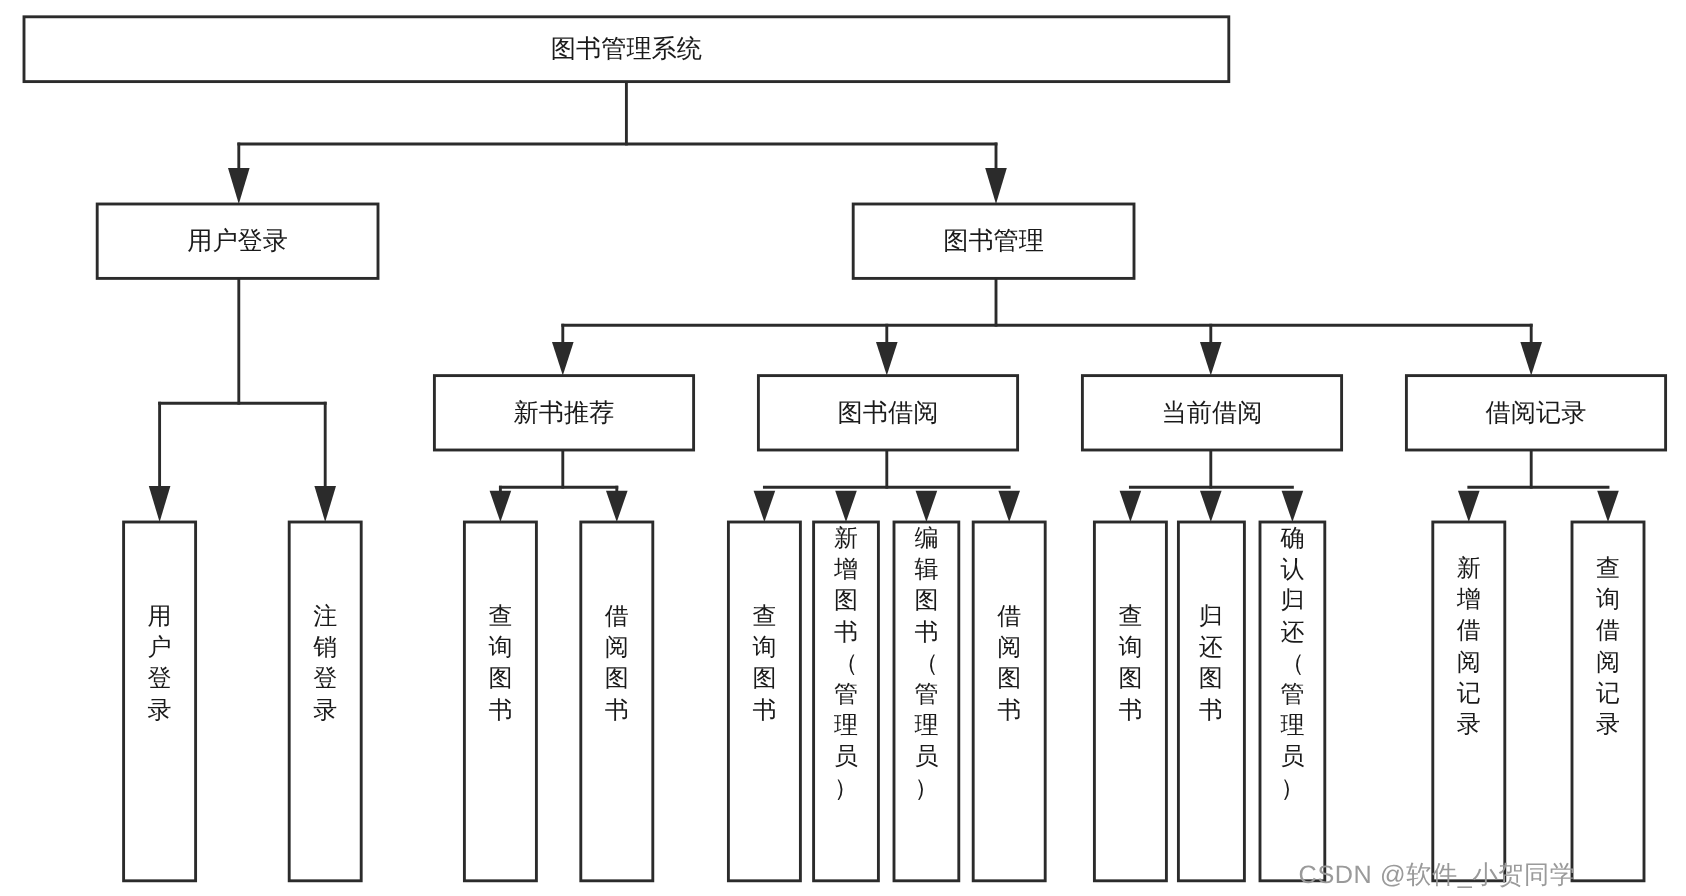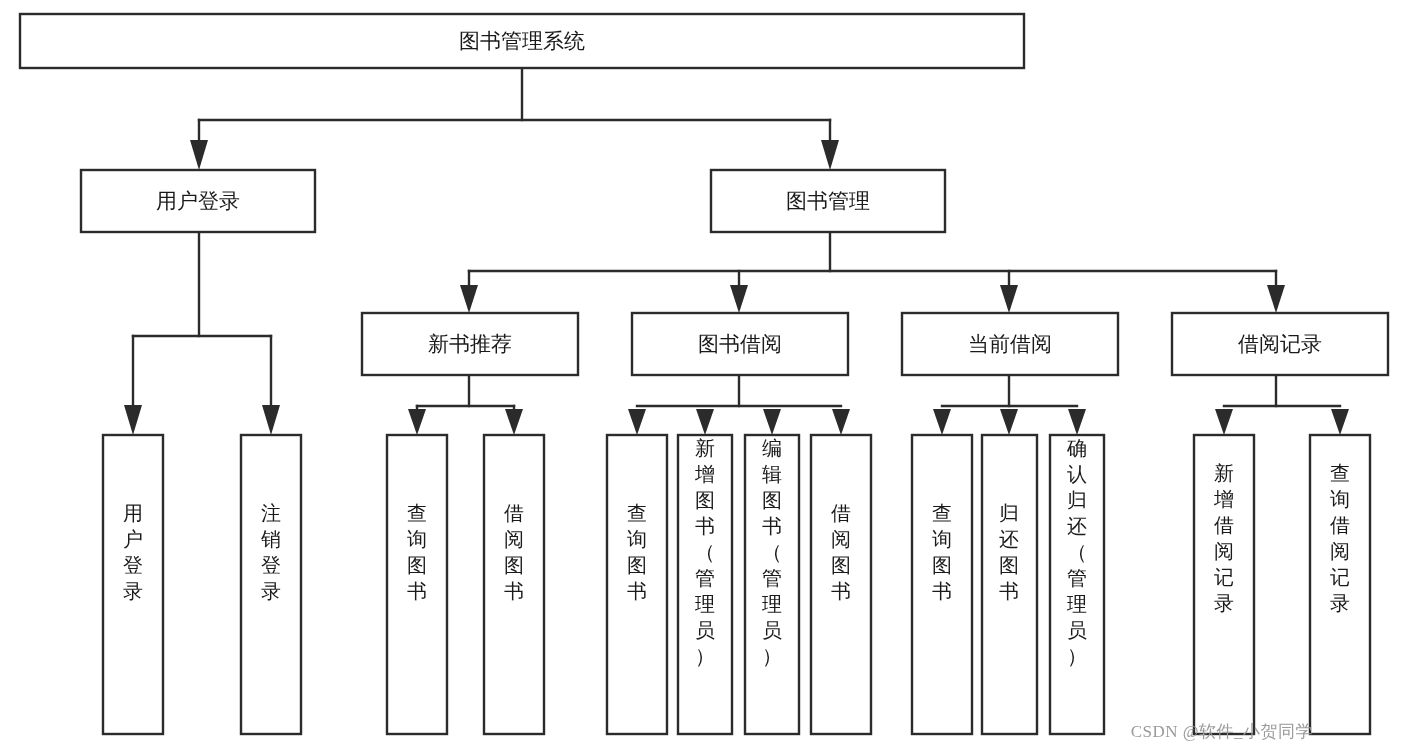--- a/index.html
+++ b/index.html
@@ -53,22 +53,22 @@
   .node-label-v {
     font-family: "Liberation Sans", "DejaVu Sans", sans-serif;
     font-size: 20px;
     fill: #1a1a1a;
     text-anchor: middle;
   }
   .watermark-text {
     position: absolute;
     right: 8px;
     bottom: 4px;
-    font-family: Liberation Serif, serif;
-    font-size: 17px;
+    font-family: Liberation Sans, sans-serif;
+    font-size: 21px;
     color: #9a9a9a;
     letter-spacing: 0.5px;
     white-space: nowrap;
     user-select: none;
   }
 </style>
 </head>
 <body>
 
 <div id="diagram-root">

